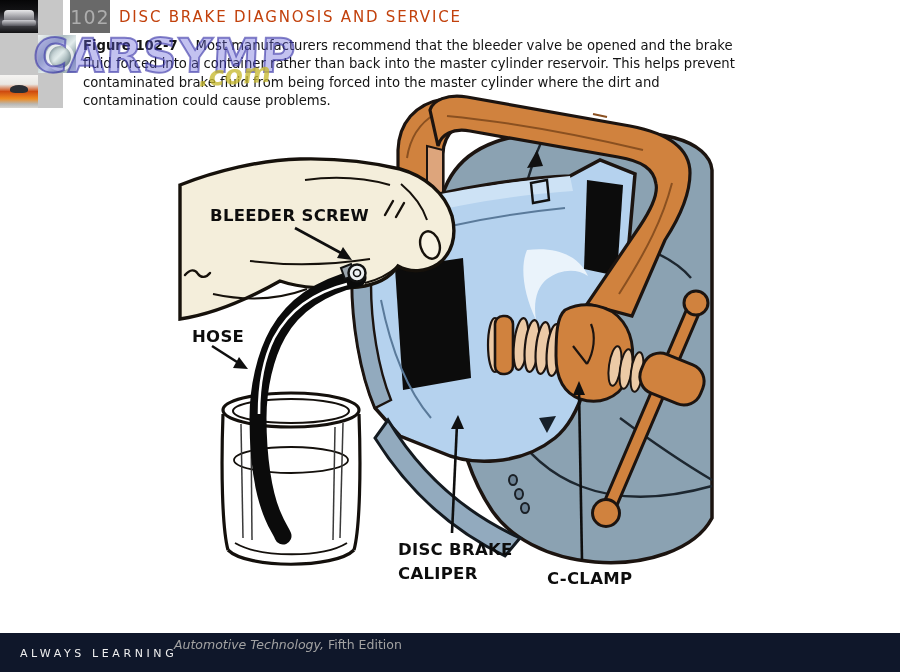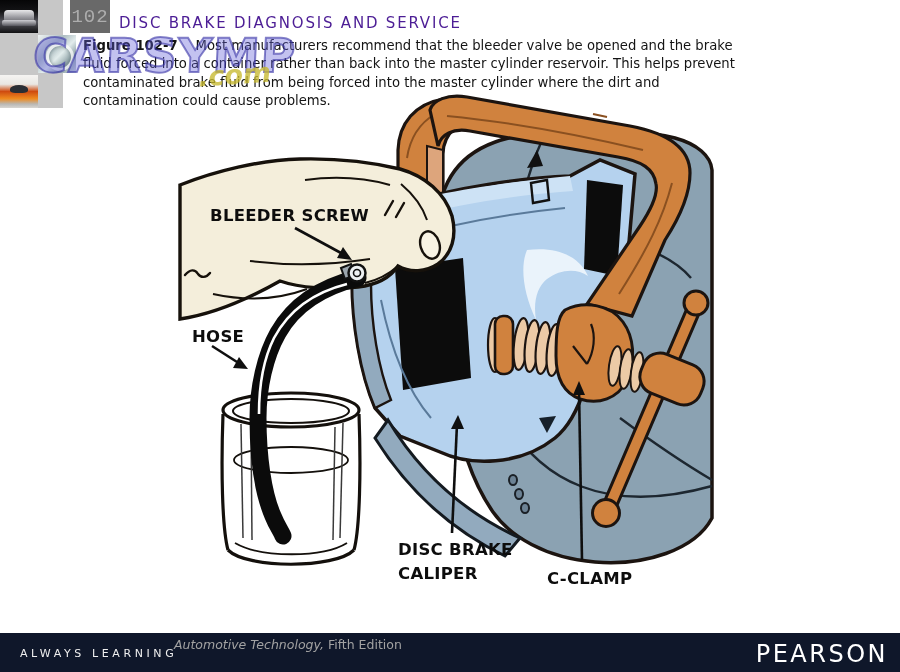--- a/index.html
+++ b/index.html
@@ -12,22 +12,22 @@
   .thumb{position:absolute;overflow:hidden;}
   .thumb1{left:0;top:0;width:38px;height:33px;background:linear-gradient(180deg,#060607 0%,#141416 35%,#3c3c42 55%,#57575e 66%,#101012 100%);}
   .thumb1 .car-body{position:absolute;left:4px;top:10px;width:30px;height:12px;border-radius:4px 4px 2px 2px;background:linear-gradient(180deg,#e8e8ea,#9a9aa0 60%,#6c6c72);}
   .thumb1 .car-base{position:absolute;left:2px;top:20px;width:34px;height:6px;border-radius:2px;background:linear-gradient(180deg,#cfcfd4,#55555c);}
   .thumb2{left:38px;top:35px;width:38px;height:38px;background:linear-gradient(135deg,#f0f4f4 0%,#aebec2 35%,#e2ecec 55%,#8da1a6 75%,#cfdadb 100%);}
   .thumb2 .swirl{position:absolute;left:8px;top:8px;width:22px;height:22px;border-radius:50%;border:3px solid rgba(255,255,255,.7);box-shadow:0 0 4px rgba(90,110,115,.8) inset;}
   .thumb3{left:0;top:75px;width:38px;height:33px;background:linear-gradient(180deg,#f5f4f2 0%,#e9e7e3 28%,#cf4b10 50%,#ef8b1f 72%,#b9b7b3 88%,#d8d6d2 100%);}
   .thumb3 .shield{position:absolute;left:10px;top:10px;width:18px;height:8px;border-radius:50% 50% 30% 30%;background:#2a2e34;}
   
   .page-num-box{position:absolute;left:70px;top:0;width:40px;height:33px;background:#696969;
-    color:#adadad;font-size:19px;display:flex;align-items:center;justify-content:center;letter-spacing:1px;font-family:Liberation Mono, monospace;}
-  .slide-title{position:absolute;left:119px;top:14px;font-size:15px;letter-spacing:1.8px;color:#4c1d95;white-space:nowrap;}
+    color:#adadad;font-size:19px;display:flex;align-items:center;justify-content:center;letter-spacing:1px;}
+  .slide-title{position:absolute;left:119px;top:8px;font-size:15px;letter-spacing:1.8px;color:#c2410c;white-space:nowrap;}
   
   .caption{position:absolute;left:83px;top:37px;font-size:13.2px;line-height:18.4px;color:#141414;}
   .caption .cap-line{white-space:nowrap;}
   .fig-label{font-weight:bold;}
   .fig-gap{display:inline-block;width:18px;}
   
   .watermark{position:absolute;left:33px;top:28px;z-index:30;pointer-events:none;}
   .wm-main{font-size:47px;font-weight:700;letter-spacing:1px;color:rgba(98,94,215,.38);
     -webkit-text-stroke:2px rgba(55,50,165,.6);transform:skewX(-3deg);white-space:nowrap;}
   .wm-suffix{position:absolute;left:165px;top:31px;font-size:27px;font-weight:700;font-style:italic;
@@ -233,14 +233,13 @@
     </g>
   </g>
 </svg>
 </div>
 
 <div class="footer">
   <div class="always-learning">ALWAYS LEARNING</div>
   <div class="credits">
     <div><span class="book">Automotive Technology,</span> <span>Fifth Edition</span></div>
   </div>
-  <div class="brand">PEARSON</div>
 </div>
 
 </body></html>

